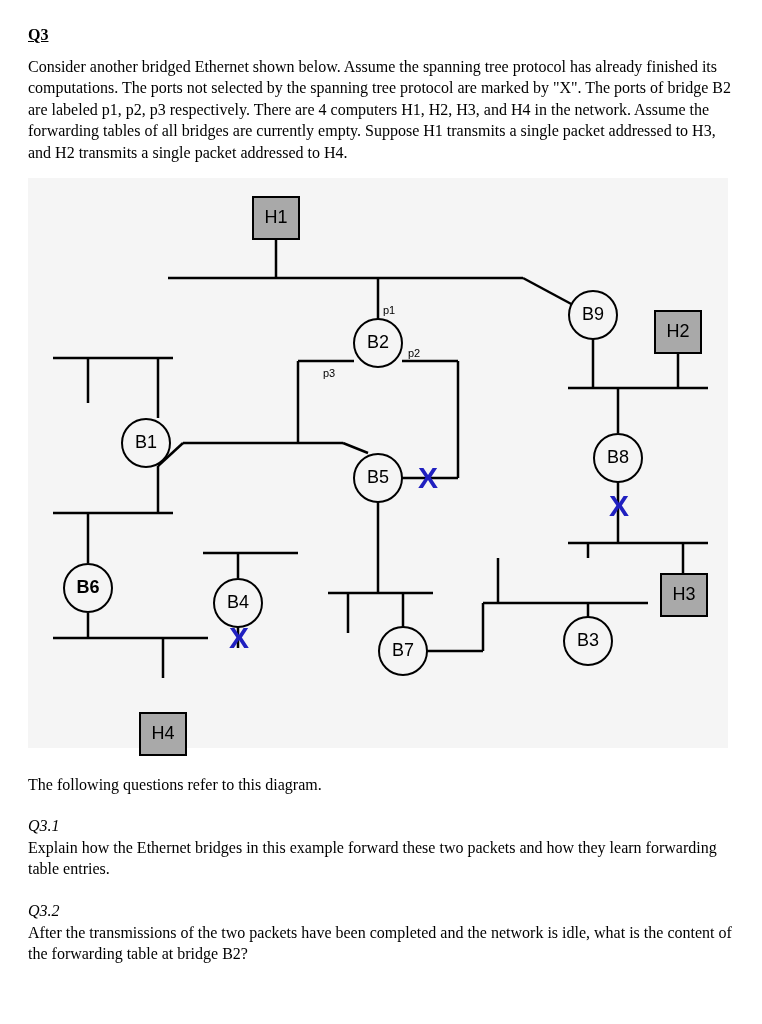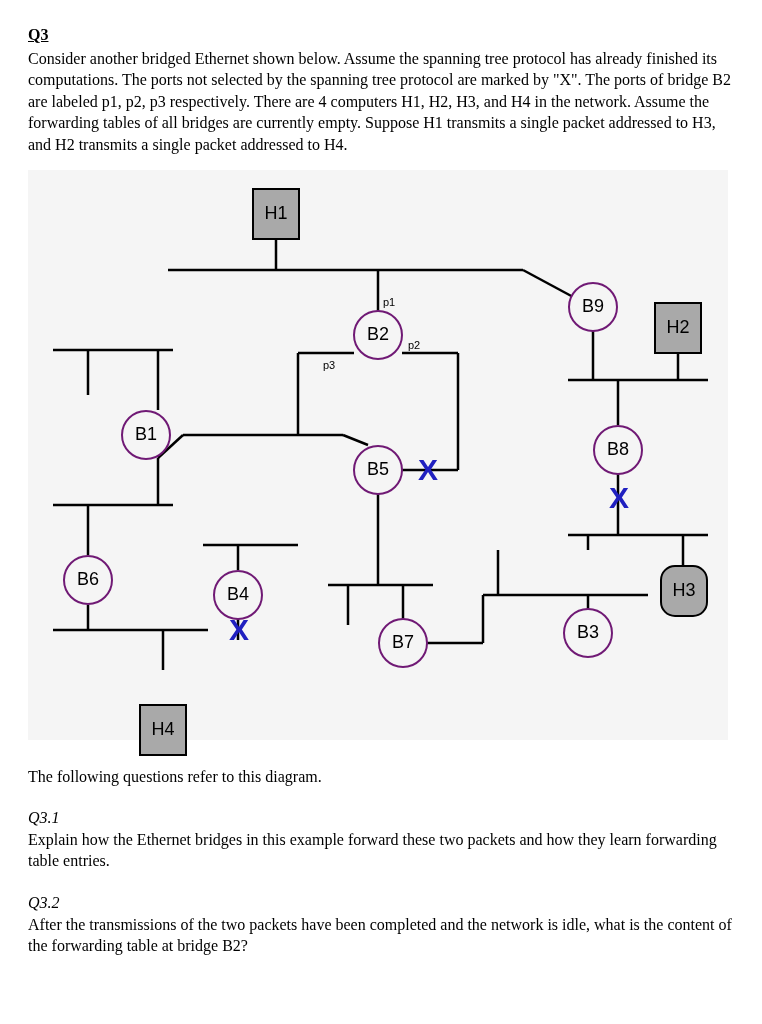--- a/index.html
+++ b/index.html
@@ -8,57 +8,57 @@
     font-family: "Times New Roman", Times, serif;
     font-size: 16px;
     line-height: 1.35;
     color: #000;
     background: #fff;
     width: 762px;
     box-sizing: border-box;
   }
   .q-heading {
     font-weight: bold;
-    margin-bottom: 2px;
+    margin-bottom: 10px;
     text-decoration: underline;
   }
   .paragraph {
     margin-bottom: 14px;
   }
   .diagram-box {
     background: #f5f5f5;
     width: 700px;
     height: 570px;
     position: relative;
     margin-bottom: 26px;
   }
   .diagram-box svg {
     position: absolute;
     top: 0;
     left: 0;
   }
   .host {
     position: absolute;
     width: 48px;
-    height: 52px;
+    height: 44px;
     background: #a9a9a9;
     border: 2px solid #000;
     box-sizing: border-box;
     display: flex;
     align-items: center;
     justify-content: center;
     font-family: Arial, Helvetica, sans-serif;
     font-size: 18px;
   }
   .bridge {
     position: absolute;
     width: 50px;
     height: 50px;
     background: #f5f5f5;
-    border: 2px solid #701a75;
+    border: 2px solid #000000;
     border-radius: 50%;
     box-sizing: border-box;
     display: flex;
     align-items: center;
     justify-content: center;
     font-family: Arial, Helvetica, sans-serif;
     font-size: 18px;
   }
   .xmark {
     position: absolute;
@@ -162,29 +162,29 @@
       <line x1="540" y1="365" x2="680" y2="365"></line>
       <line x1="655" y1="365" x2="655" y2="395"></line>
 
       <line x1="560" y1="365" x2="560" y2="380"></line>
 
     </g>
   </svg>
 
   <div class="host" style="left:224px; top:18px;">H1</div>
   <div class="host" style="left:626px; top:132px;text-align:right;">H2</div>
-  <div class="host" style="left:632px; top:395px;border-radius:15px;">H3</div>
+  <div class="host" style="left:632px; top:395px;">H3</div>
   <div class="host" style="left:111px; top:500px;margin-top:34px;">H4</div>
 
   <div class="bridge" style="left:93px; top:240px;">B1</div>
   <div class="bridge" style="left:325px; top:140px;">B2</div>
   <div class="bridge" style="left:535px; top:438px;">B3</div>
   <div class="bridge" style="left:185px; top:400px;">B4</div>
   <div class="bridge" style="left:325px; top:275px;">B5</div>
-  <div class="bridge" style="left:35px; top:385px;">B6</div>
+  <div class="bridge" style="left:35px; top:385px;font-weight:bold;">B6</div>
   <div class="bridge" style="left:350px; top:448px;">B7</div>
   <div class="bridge" style="left:565px; top:255px;">B8</div>
   <div class="bridge" style="left:540px; top:112px;">B9</div>
 
   <div class="plabel" style="left:355px; top:125px;">p1</div>
   <div class="plabel" style="left:380px; top:168px;">p2</div>
   <div class="plabel" style="left:295px; top:168px;margin-top:20px;">p3</div>
 
   <div class="xmark" style="left:400px; top:300px;">X</div>
   <div class="xmark" style="left:591px; top:328px;">X</div>

